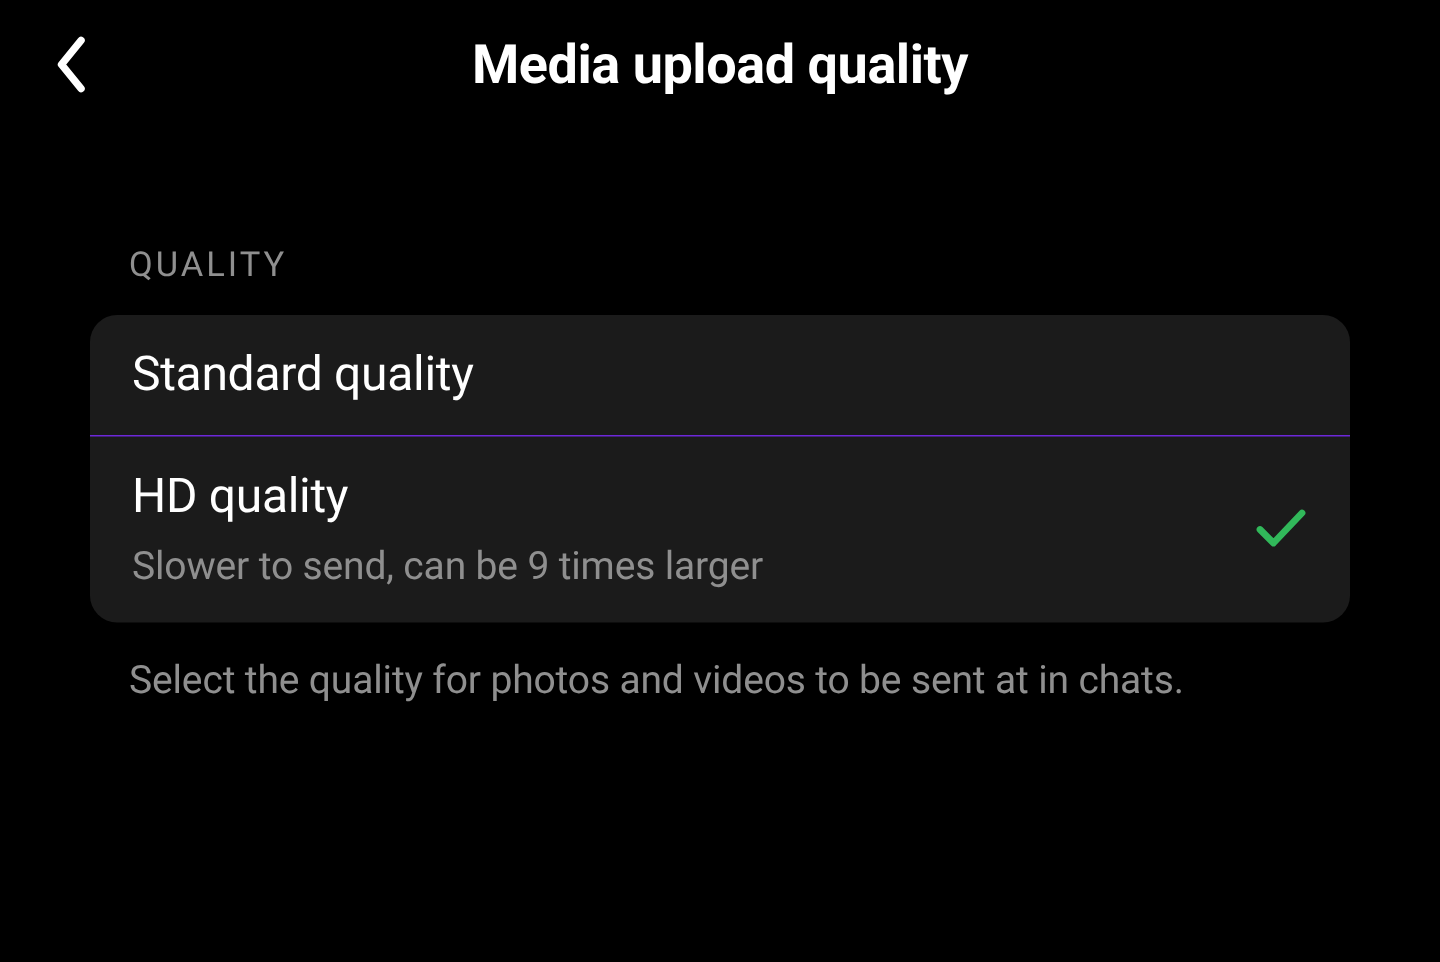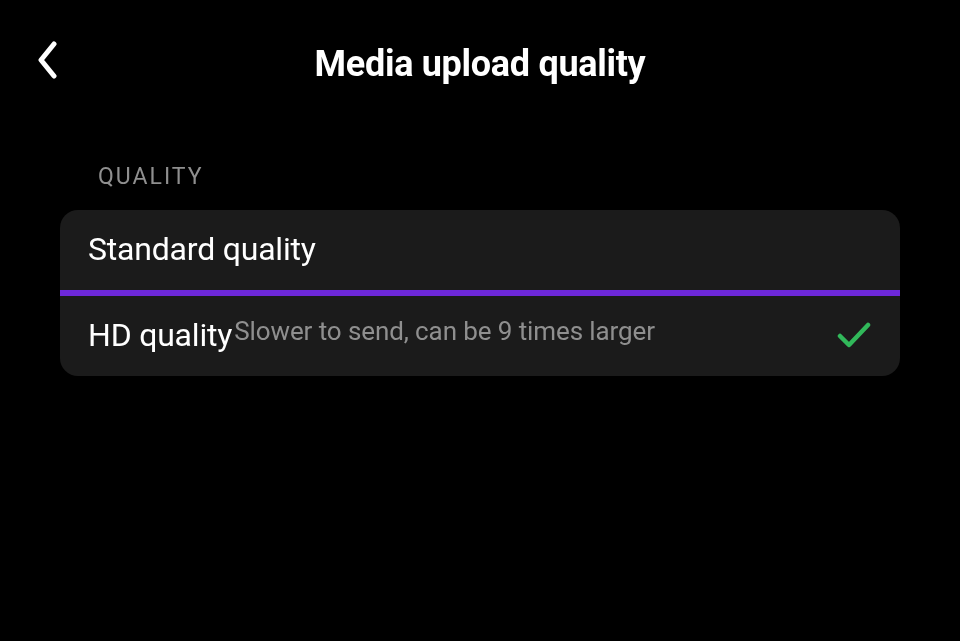--- a/index.html
+++ b/index.html
@@ -10,21 +10,21 @@
     body {
       width: 960px;
       height: 641px;
       background: #000000;
       font-family: -apple-system, BlinkMacSystemFont, "Segoe UI", Roboto, Helvetica, Arial, sans-serif;
       color: #ffffff;
       overflow: hidden;
     }
     .header {
       display: flex;
-      align-items: flex-end;
+      align-items: center;
       height: 85px;
       padding: 0 22px;
       position: relative;
     }
     .back-button {
       width: 50px;
       height: 50px;
       display: flex;
       align-items: center;
       justify-content: center;
@@ -44,42 +44,42 @@
       letter-spacing: -0.3px;
     }
     .content {
       padding: 78px 60px 0 60px;
     }
     .section-header {
       font-size: 23px;
       font-weight: 400;
       color: #8f8f8f;
       letter-spacing: 2px;
-      margin-left: 38px;
+      margin-left: 26px;
       margin-bottom: 20px;
     }
     .option-list {
       background: #1b1b1b;
       border-radius: 18px;
       overflow: hidden;
     }
     .option-row {
       display: flex;
       align-items: center;
       justify-content: space-between;
       padding: 20px 28px 22px 28px;
       cursor: pointer;
     }
     .option-row + .option-row {
-      border-top: 6px solid #6d28d9;
+      border-top: 1px solid #6d28d9;
     }
     .option-text {
       display: flex;
-      flex-direction: row;
-      gap: 2px;
+      flex-direction: column;
+      gap: 14px;
     }
     .option-title {
       font-size: 32px;
       font-weight: 400;
       color: #ffffff;
       letter-spacing: -0.2px;
     }
     .option-subtitle {
       font-size: 26px;
       font-weight: 400;
@@ -136,13 +136,14 @@
       </div>
       <div class="check-icon">
         <svg viewBox="0 0 34 28" fill="none">
           <path d="M3 15 L12 24 L31 4" stroke="#31B85A" stroke-width="4.5" stroke-linecap="round" stroke-linejoin="round"></path>
         </svg>
       </div>
     </div>
 
   </div>
 
+  <div class="footer-text">Select the quality for photos and videos to be sent at in chats.</div>
 </div>
 
 </body></html>

